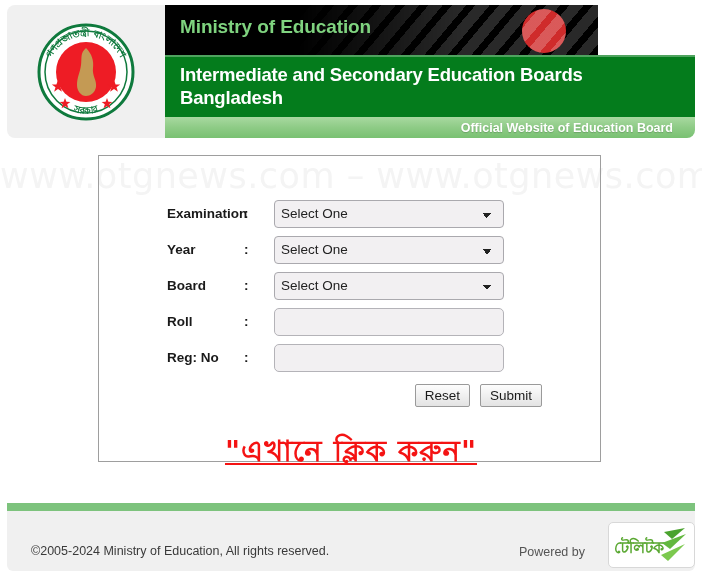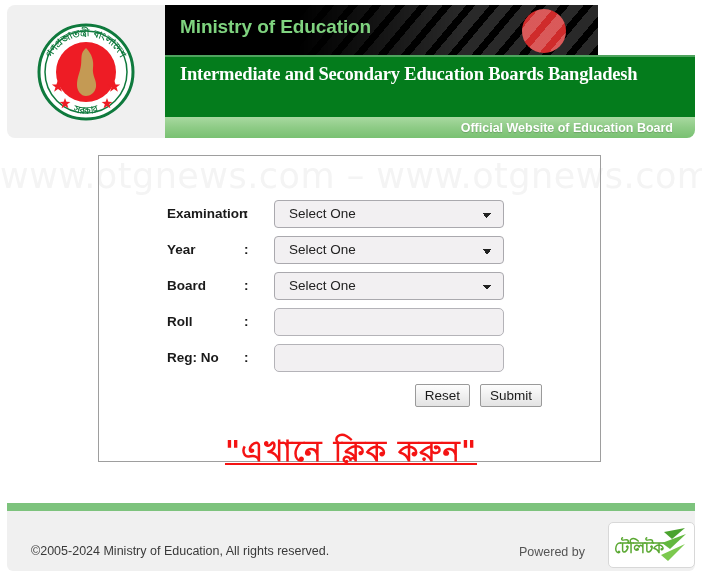--- a/index.html
+++ b/index.html
@@ -106,21 +106,20 @@
     left: 0; top: 50px;
     width: 530px; height: 2px;
     background: #4fa45f;
   }
   .band-mid {
     position: absolute;
     left: 0; top: 52px;
     width: 530px;
     height: 60px;
     background: #047c1c;
-    font-family: Liberation Serif, serif;
   }
   .board-title {
     position: absolute;
     left: 15px; top: 6px;
     width: 500px;
     font-size: 18.5px;
     font-weight: bold;
     color: #ffffff;
     line-height: 23px;
     letter-spacing: -0.2px;
@@ -198,21 +197,21 @@
 
   select.styled {
     width: 230px;
     height: 28px;
     font-size: 13.5px;
     font-family: "Liberation Sans", sans-serif;
     color: #222;
     background: #f2f0f2;
     border: 1px solid #aaa9ae;
     border-radius: 4px;
-    padding: 0 14px;
+    padding: 0 6px;
     box-sizing: border-box;
     -webkit-appearance: none;
     appearance: none;
     background-image:
       linear-gradient(45deg, transparent 50%, #222 50%),
       linear-gradient(135deg, #222 50%, transparent 50%);
     background-position:
       calc(100% - 16px) 12px,
       calc(100% - 11px) 12px;
     background-size: 5px 5px, 5px 5px;

